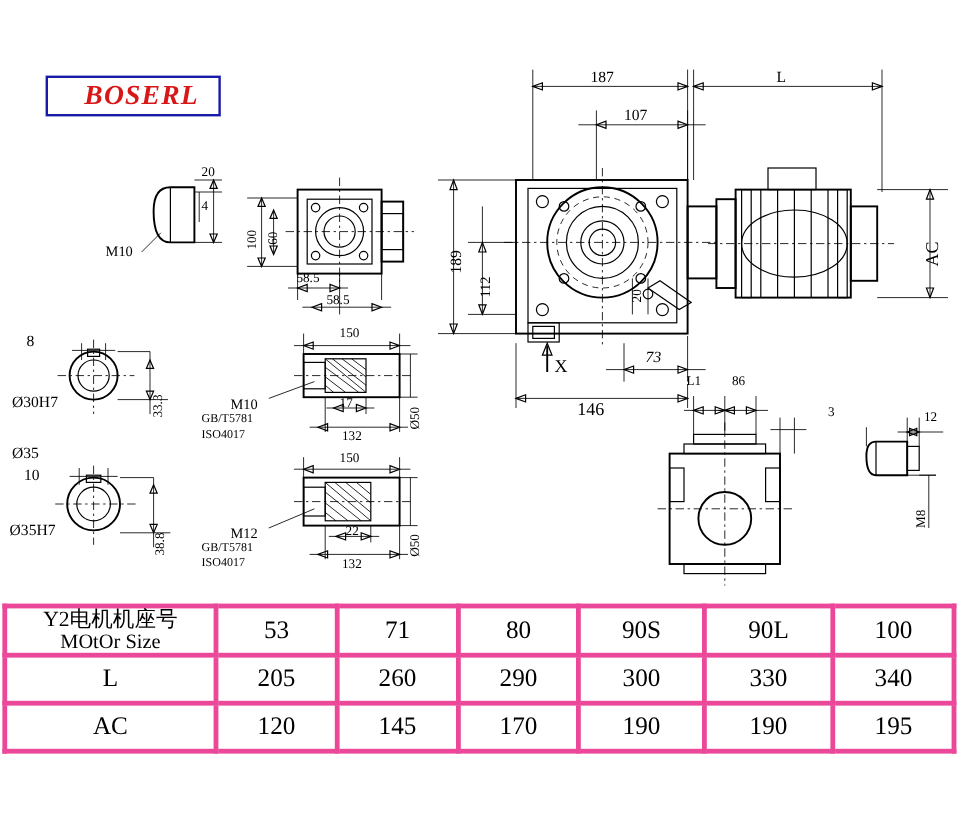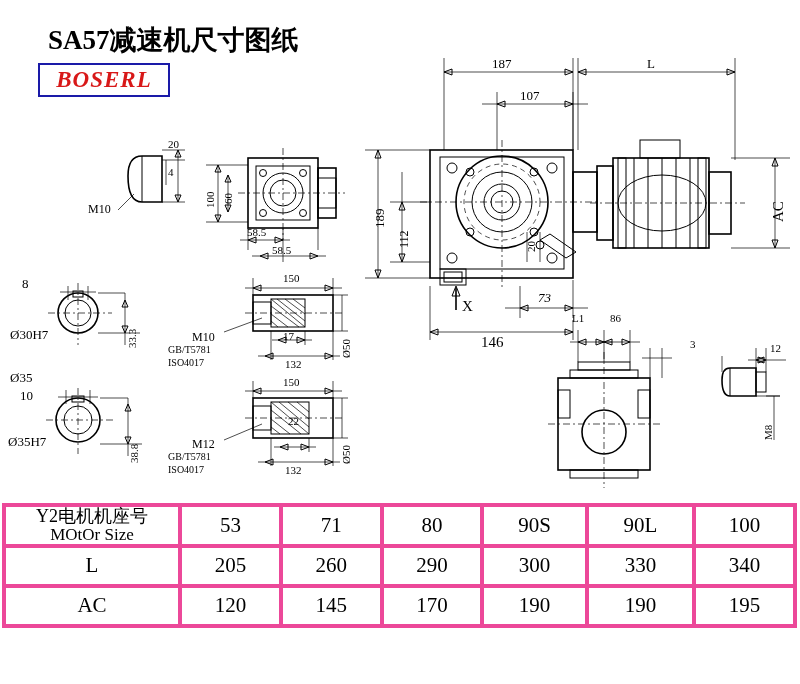--- a/index.html
+++ b/index.html
@@ -11,21 +11,21 @@
   .root{position:absolute;left:0;top:0;width:800px;height:684px;}
   
   .title{
     position:absolute;left:48px;top:22px;
     font-family:"Liberation Serif",serif;
     font-size:27px;font-weight:bold;letter-spacing:0px;
   }
   .logo{
     position:absolute;left:38px;top:63px;width:128px;height:30px;
     border:2px solid #1a1aa8;
-    display:flex;align-items:center;justify-content:center;
+    display:flex;align-items:center;justify-content:center;padding-left:14px;
   }
   .logo span{
     color:#d81818;font-family:"Liberation Serif",serif;
     font-size:23px;font-weight:bold;font-style:italic;letter-spacing:1px;
   }
   
   .lbl{position:absolute;font-family:"Liberation Serif",serif;font-size:13px;white-space:nowrap;}
   .lbl.s{font-size:11px;}
   .lbl.xs{font-size:10px;}
   .vert{transform:rotate(-90deg);transform-origin:left top;}
@@ -50,21 +50,20 @@
   .table td.head{width:172px;font-size:19px;line-height:1.05;}
   .table td.head .cn{font-size:18px;}
   .table td.head .en{font-size:17px;}
   .table td.rowlbl{font-size:21px;}
 </style>
 </head>
 <body>
 
 <div class="root">
 
-  <div class="title">SA57减速机尺寸图纸</div>
   <div class="logo">
     <span>BOSERL</span>
   </div>
 
   <svg width="800" height="684">
 
     <g>
       <line class="thin" x1="444" y1="58" x2="444" y2="150"></line>
       <line class="thin" x1="573" y1="58" x2="573" y2="150"></line>
       <line class="thin" x1="444" y1="72" x2="573" y2="72"></line>
@@ -410,21 +409,21 @@
 
   <div class="lbl s" style="left:283px;top:272px;">150</div>
   <div class="lbl s" style="left:283px;top:330px;">17</div>
   <div class="lbl s" style="left:285px;top:358px;">132</div>
   <div class="lbl vert s" style="left:340px;top:358px;">Ø50</div>
   <div class="lbl s" style="left:192px;top:330px;font-size:12px;">M10</div>
   <div class="lbl xs" style="left:168px;top:344px;">GB/T5781</div>
   <div class="lbl xs" style="left:168px;top:357px;">ISO4017</div>
 
   <div class="lbl s" style="left:283px;top:376px;">150</div>
-  <div class="lbl s" style="left:288px;top:415px;">22</div>
+  <div class="lbl s" style="left:288px;top:437px;">22</div>
   <div class="lbl s" style="left:285px;top:464px;">132</div>
   <div class="lbl vert s" style="left:340px;top:464px;">Ø50</div>
   <div class="lbl s" style="left:192px;top:437px;font-size:12px;">M12</div>
   <div class="lbl xs" style="left:168px;top:451px;">GB/T5781</div>
   <div class="lbl xs" style="left:168px;top:464px;">ISO4017</div>
 
   <div class="lbl s" style="left:572px;top:312px;">L1</div>
   <div class="lbl s" style="left:610px;top:312px;">86</div>
   <div class="lbl s" style="left:690px;top:338px;">3</div>
 

